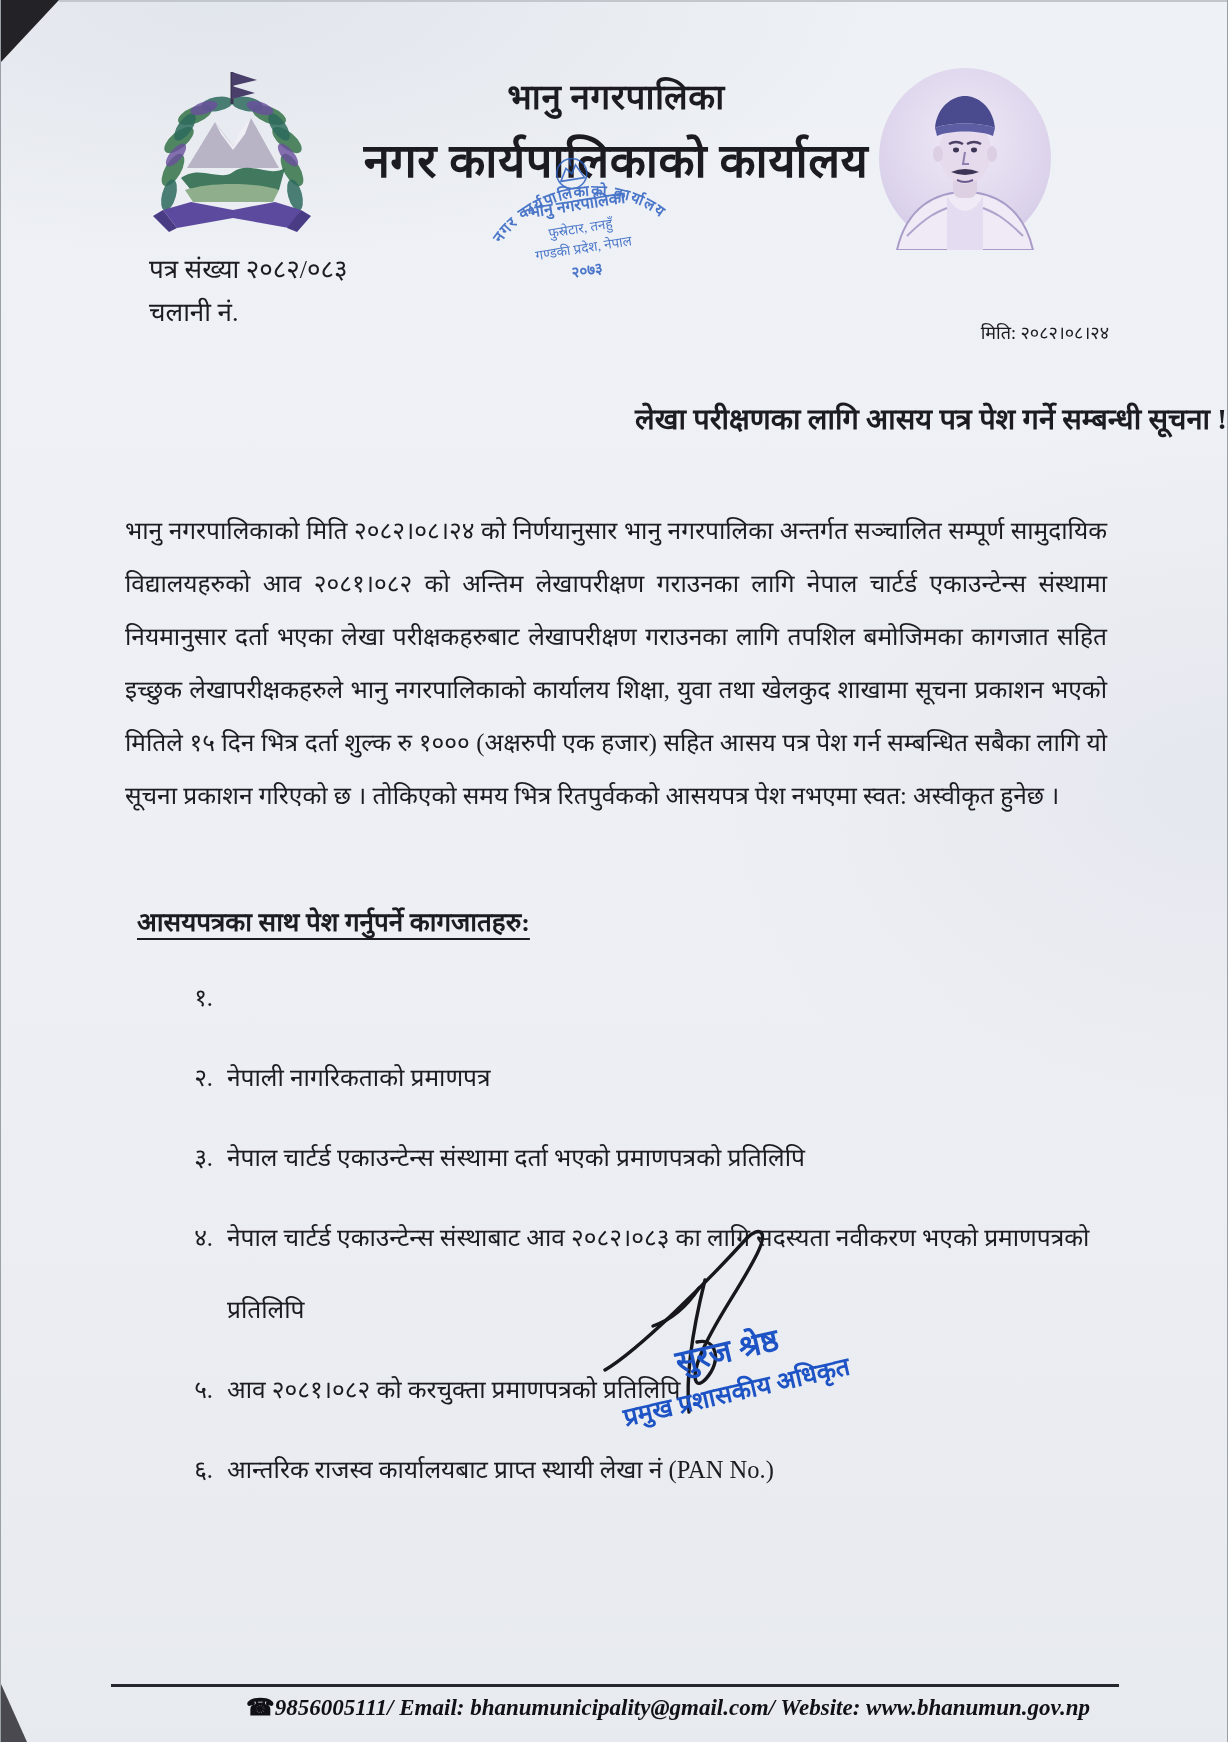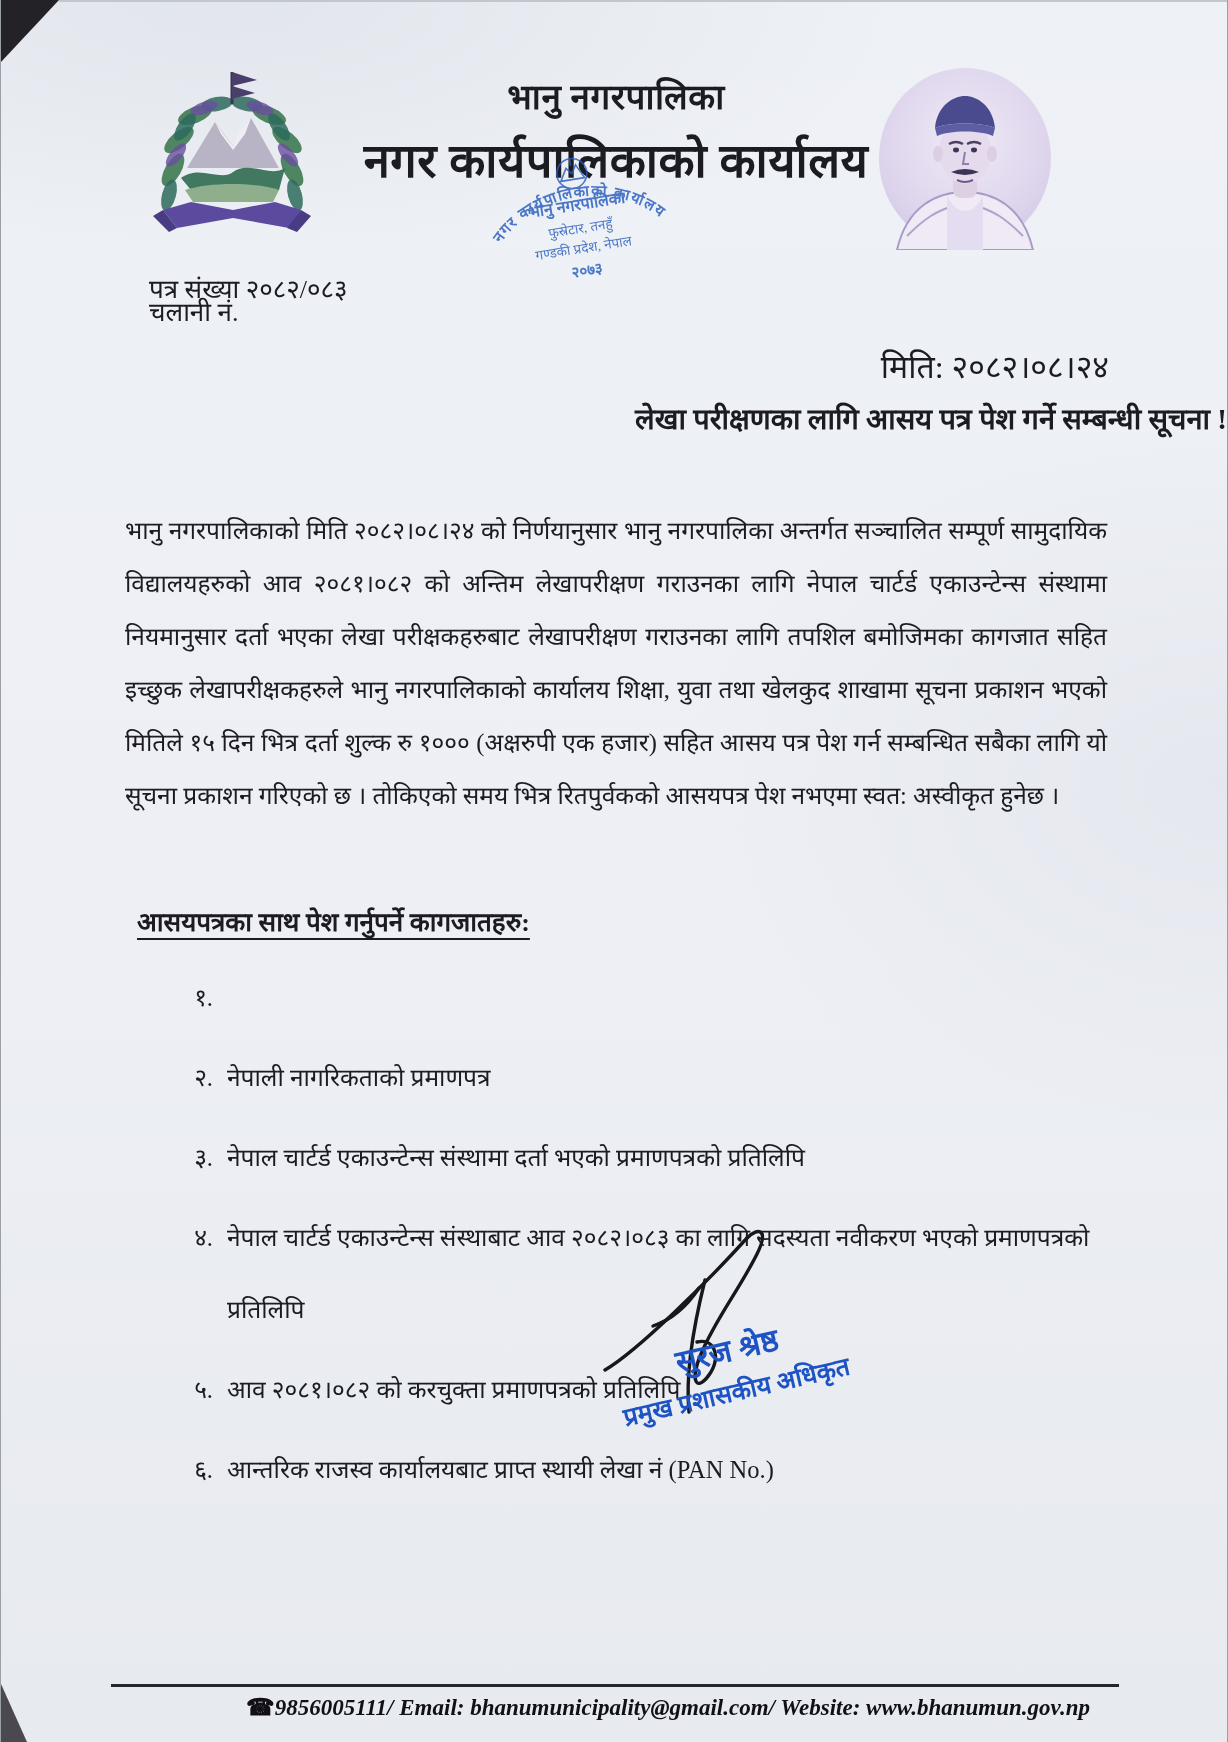--- a/index.html
+++ b/index.html
@@ -22,23 +22,23 @@
   .corner-bl{bottom:0;left:0;width:26px;height:58px;background:#2d2d32;
     clip-path:polygon(0 0,100% 100%,0 100%);opacity:.85;}
   .edge-top{top:0;left:58px;right:0;height:2px;background:#c2c6cd;}
   
   .header-center{left:250px;top:72px;width:730px;text-align:center;}
   .h-muni{font-size:35px;font-weight:bold;letter-spacing:.5px;}
   .h-office{font-size:47px;font-weight:bold;margin-top:8px;letter-spacing:.5px;}
   .h-addr{font-size:30px;margin-top:14px;}
   .stamp{left:452px;top:146px;width:252px;height:146px;transform:rotate(-9deg);opacity:.92;}
   
-  .meta-letterno{left:148px;top:250px;font-size:26px;margin-top:20px;}
+  .meta-letterno{left:148px;top:250px;font-size:26px;}
   .meta-chalani{left:148px;top:293px;font-size:26px;}
-  .meta-date{right:118px;top:344px;font-size:32px;}
+  .meta-date{right:118px;top:320px;font-size:18px;}
   
   .title{left:0;top:398px;width:100%;text-align:right;font-size:29px;font-weight:bold;}
   
   .body-par{left:124px;top:504px;width:982px;font-size:24.5px;line-height:53px;
     text-align:justify;text-justify:inter-word;}
   
   .docs-heading{left:136px;top:903px;font-size:26px;font-weight:bold;
     text-decoration:underline;text-underline-offset:7px;text-decoration-thickness:2px;}
   .docs-list{left:182px;top:962px;width:930px;}
   .doc-item{display:flex;gap:14px;font-size:24.5px;line-height:72px;margin-bottom:8px;}

